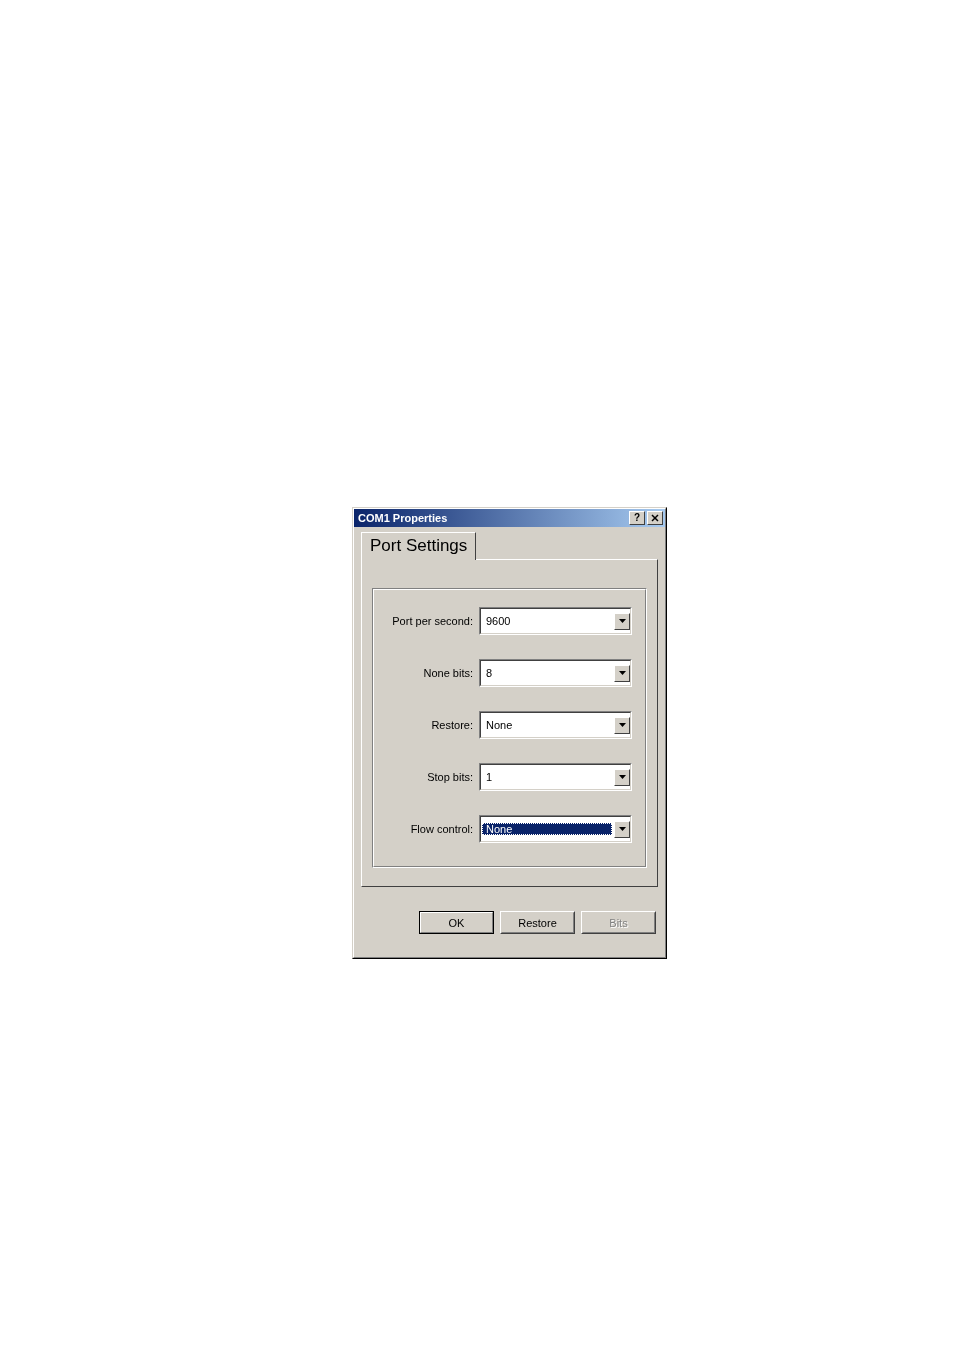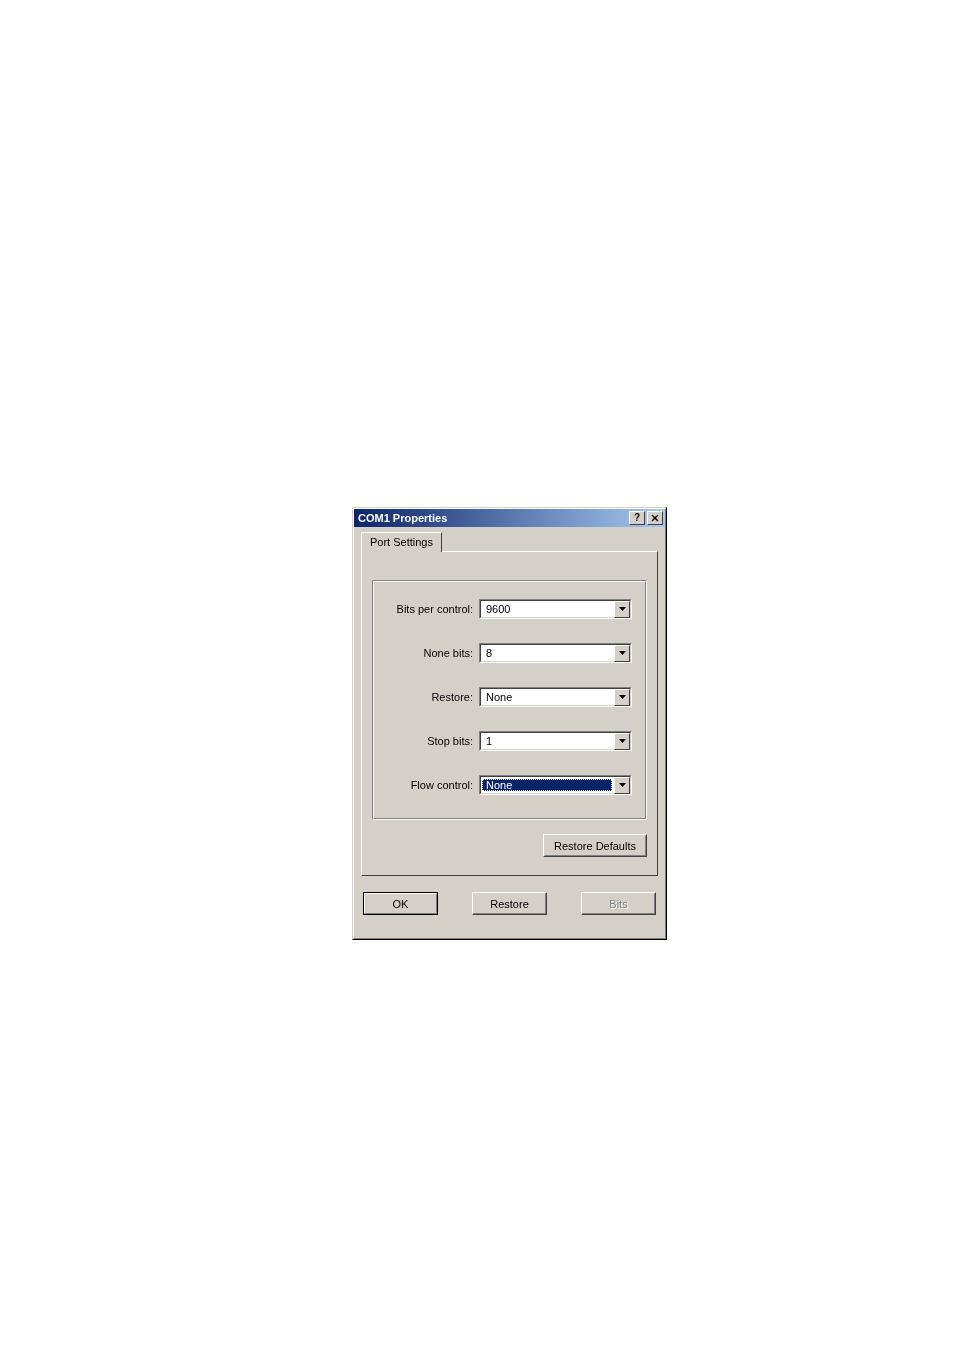--- a/index.html
+++ b/index.html
@@ -82,21 +82,21 @@
     .tab {
       display: inline-block;
       padding: 3px 8px 4px 8px;
       background: #d4d0c8;
       border-top: 1px solid #ffffff;
       border-left: 1px solid #ffffff;
       border-right: 1px solid #404040;
       position: relative;
       z-index: 2;
       margin-bottom: -1px;
-      font-size: 11px;
+      font-size: 17px;
       color: #000000;
     }
     .tab-panel {
       border: 1px solid;
       border-top-color: #ffffff;
       border-left-color: #ffffff;
       border-right-color: #404040;
       border-bottom-color: #404040;
       padding: 10px 10px 18px 10px;
       position: relative;
@@ -133,21 +133,21 @@
     .form-label {
       width: 92px;
       text-align: right;
       padding-right: 6px;
       font-size: 11px;
       color: #000000;
     }
     .combobox {
       position: relative;
       flex: 1;
-      height: 20px;
+      height: 28px;
       background: #ffffff;
       border: 1px solid;
       border-top-color: #808080;
       border-left-color: #808080;
       border-right-color: #ffffff;
       border-bottom-color: #ffffff;
       display: flex;
       align-items: center;
     }
     .combobox-inner-border {
@@ -233,22 +233,23 @@
       border: 1px solid #000000;
     }
     .button.default-btn .button-inner-border {
       border-top-color: #ffffff;
       border-left-color: #ffffff;
       border-right-color: #808080;
       border-bottom-color: #808080;
     }
     .button-row {
       display: flex;
-      justify-content: space-between;
+      justify-content: flex-end;
       gap: 6px;
+      margin-top: 8px;
       padding: 16px 2px;
     }
     .button-row .button {
       min-width: 75px;
     }
     .restore-row .button {
       min-width: 100px;
     }
   </style>
 </head>
@@ -273,21 +274,21 @@
       </div>
     </div>
     <div class="dialog-body">
       <div class="tabs-container">
         <div class="tab">Port Settings</div>
         <div class="tab-panel">
           <div class="fieldset">
             <div class="fieldset-inner"></div>
 
             <div class="form-row">
-              <div class="form-label">Bits per control:</div>
+              <div class="form-label">Port per second:</div>
               <div class="combobox">
                 <div class="combobox-inner-border"></div>
                 <div class="combobox-value">9600</div>
                 <div class="combobox-arrow">
                   <svg viewBox="0 0 7 4">
                       <polygon points="0,0 7,0 3.5,4" fill="#000"></polygon>
                     </svg>
                 </div>
               </div>
             </div>
@@ -339,26 +340,20 @@
                 <div class="combobox-arrow">
                   <svg viewBox="0 0 7 4">
                       <polygon points="0,0 7,0 3.5,4" fill="#000"></polygon>
                     </svg>
                 </div>
               </div>
             </div>
 
           </div>
 
-          <div class="restore-row">
-            <button class="button">
-              <span class="button-inner-border"></span>
-              <span>Restore Defaults</span>
-            </button>
-          </div>
         </div>
       </div>
 
       <div class="button-row">
         <button class="button default-btn">
           <span class="button-inner-border"></span>
           <span>OK</span>
         </button>
         <button class="button">
           <span class="button-inner-border"></span>

